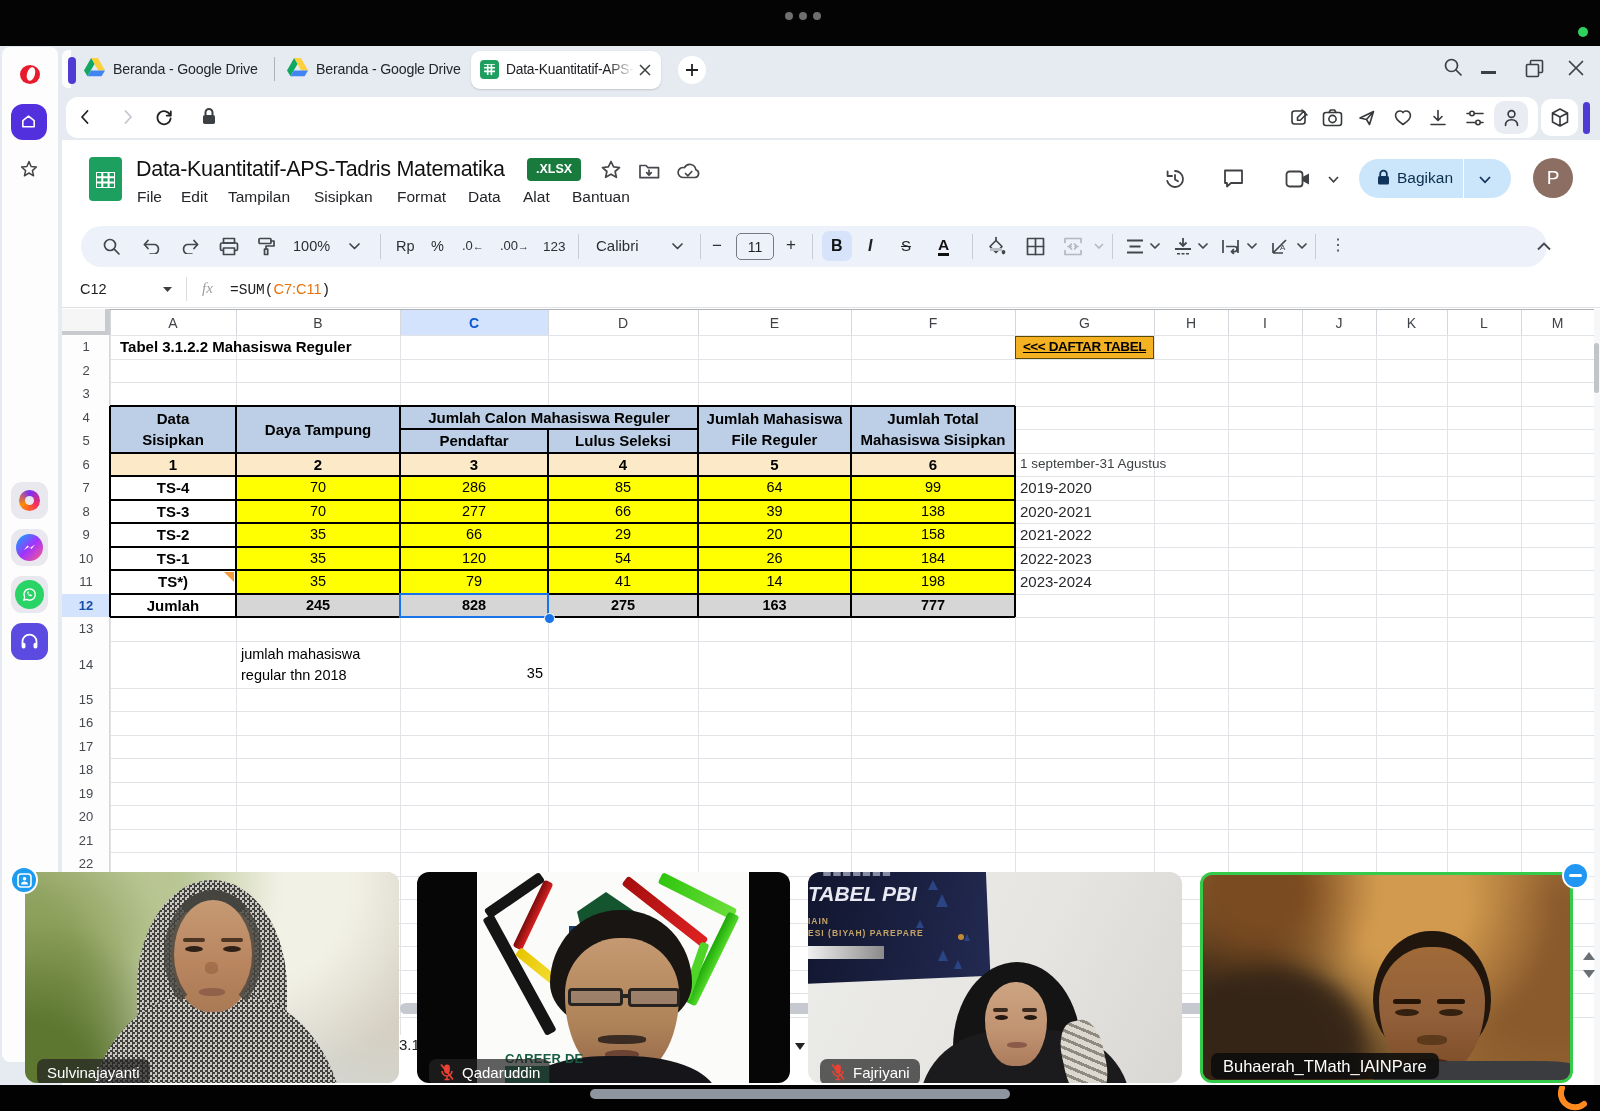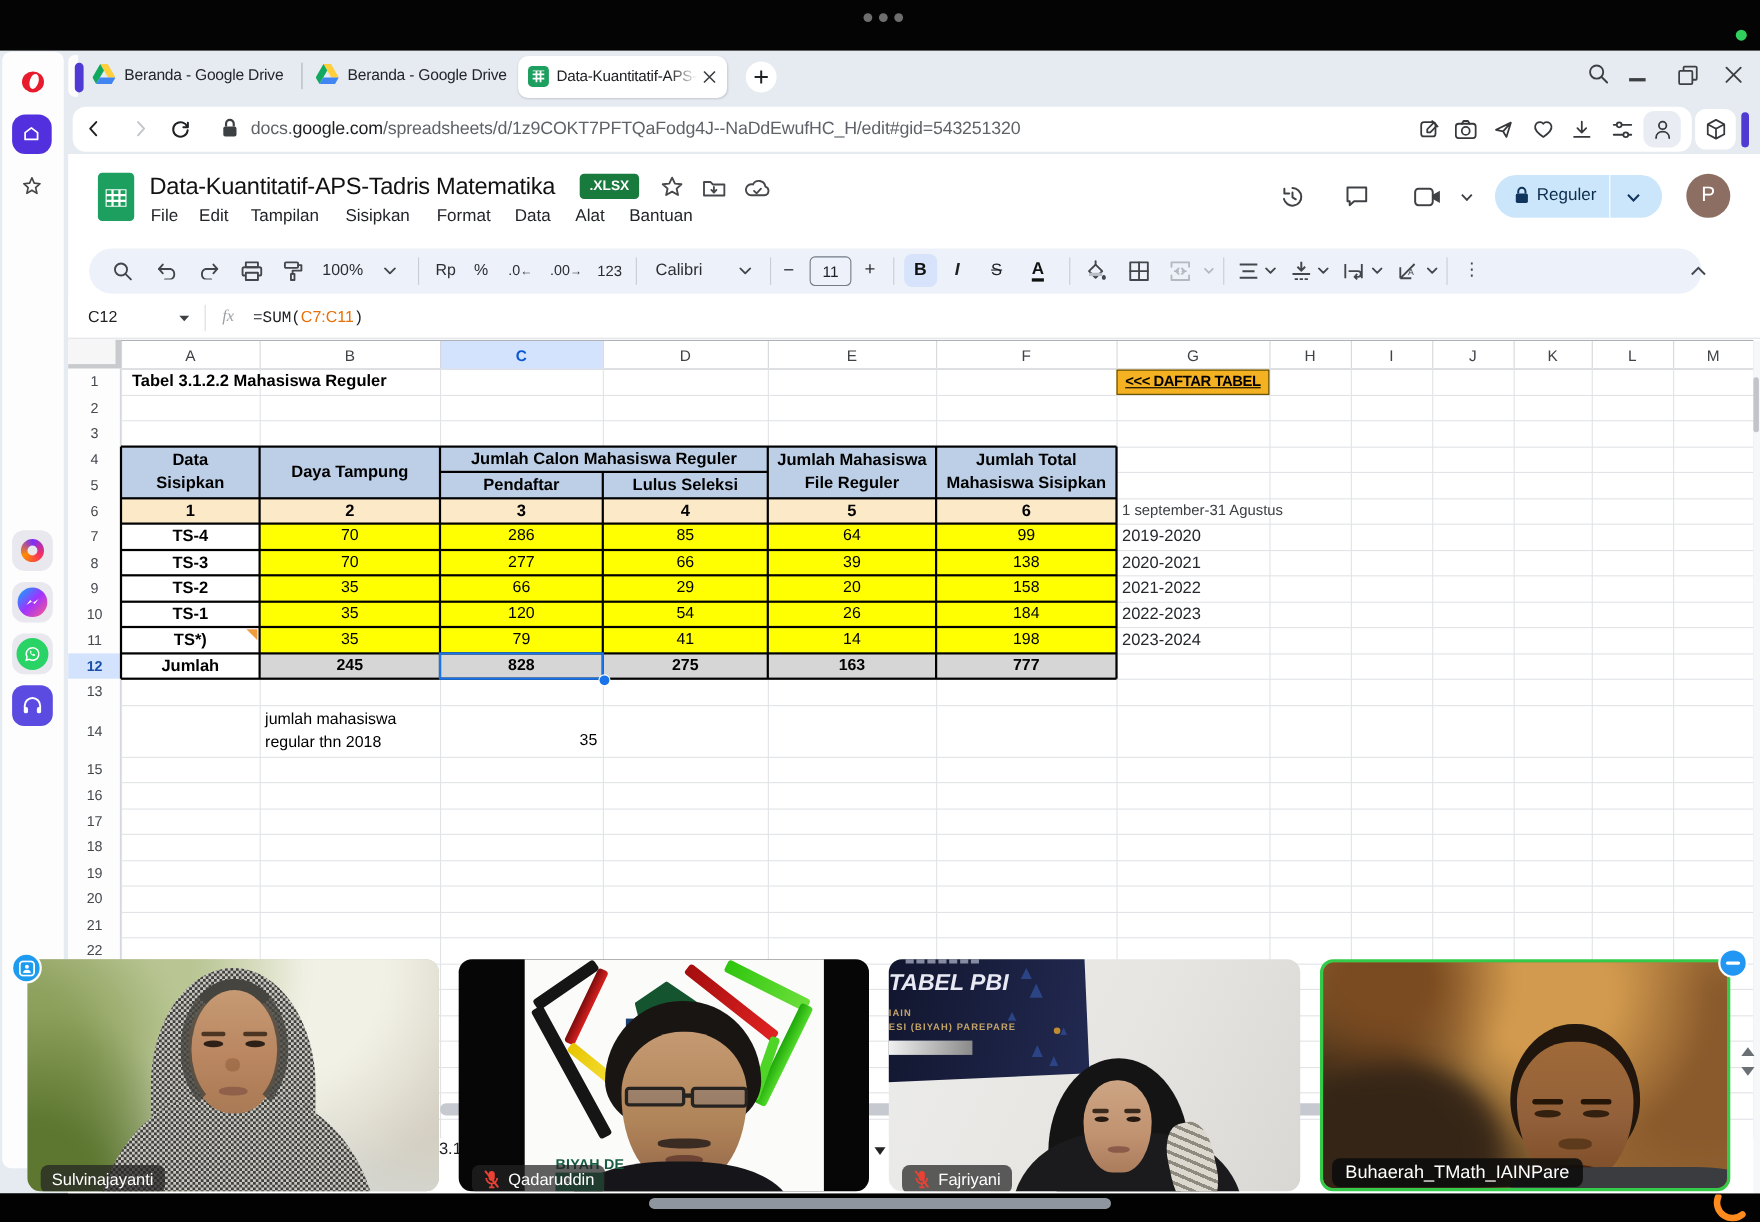--- a/index.html
+++ b/index.html
@@ -44,21 +44,21 @@
     </svg><div class="ab" style="left:66px;top:97px;width:1472px;height:41px;background:#fff;border-radius:12px"></div><svg class="ab" style="left:76px;top:108px" width="18" height="18" viewBox="0 0 18 18">
       <path d="M11.5 3 L6 9 L11.5 15" stroke="#202124" stroke-width="1.8" fill="none" stroke-linecap="round" stroke-linejoin="round"></path>
     </svg><svg class="ab" style="left:119px;top:108px" width="18" height="18" viewBox="0 0 18 18">
       <path d="M6.5 3 L12 9 L6.5 15" stroke="#c3c7cd" stroke-width="1.8" fill="none" stroke-linecap="round" stroke-linejoin="round"></path>
     </svg><svg class="ab" style="left:154px;top:107px" width="20" height="20" viewBox="0 0 20 20">
       <path d="M16.2 8.3 A6.6 6.6 0 1 0 16.6 11.5" fill="none" stroke="#202124" stroke-width="1.8" stroke-linecap="round"></path>
       <path d="M16.8 4.5 V8.6 H12.7" fill="none" stroke="#202124" stroke-width="1.8" stroke-linecap="round" stroke-linejoin="round"></path>
     </svg><svg class="ab" style="left:200px;top:107px" width="18" height="20" viewBox="0 0 18 20">
       <rect x="3" y="8" width="12" height="9" rx="1.8" fill="#3c4043"></rect>
       <path d="M5.5 8 V5.5 a3.5 3.5 0 0 1 7 0 V8" fill="none" stroke="#3c4043" stroke-width="2"></path>
-    </svg><div class="ab" style="left:228px;top:108px;height:20px;font-size:16.2px;color:#5f6368;letter-spacing:-0.15px;white-space:nowrap"><span>docs.</span><span style="color:#202124">google.com</span><span>/spreadsheets/d/1z9COKT7PFTQaFodg4J--NaDdEwufHC_H/edit#gid=543251320</span></div><svg class="ab" style="left:1290px;top:108px" width="20" height="20" viewBox="0 0 20 20">
+    </svg><svg class="ab" style="left:1290px;top:108px" width="20" height="20" viewBox="0 0 20 20">
       <rect x="2" y="3" width="13" height="13" rx="2.5" stroke="#36383b" stroke-width="1.6" fill="none" stroke-linecap="round" stroke-linejoin="round"></rect>
       <path d="M12 2 L17 7 M13.5 3.5 l2.8 2.8 -6 6 H7.5 v-2.8 Z" stroke="#36383b" stroke-width="1.6" fill="none" stroke-linecap="round" stroke-linejoin="round"></path>
     </svg><svg class="ab" style="left:1322px;top:108px" width="21" height="19" viewBox="0 0 21 19">
       <rect x="1.5" y="4.5" width="18" height="13" rx="2.5" stroke="#36383b" stroke-width="1.6" fill="none" stroke-linecap="round" stroke-linejoin="round"></rect>
       <circle cx="10.5" cy="11" r="3.6" stroke="#36383b" stroke-width="1.6" fill="none" stroke-linecap="round" stroke-linejoin="round"></circle>
       <path d="M7 4.5 L8.5 2 h4 L14 4.5" stroke="#36383b" stroke-width="1.6" fill="none" stroke-linecap="round" stroke-linejoin="round"></path>
     </svg><svg class="ab" style="left:1357px;top:108px" width="20" height="20" viewBox="0 0 20 20">
       <path d="M3 10 L16.5 3.5 L12.5 16.5 L9.5 11.5 Z M9.5 11.5 L16.5 3.5" stroke="#36383b" stroke-width="1.6" fill="none" stroke-linecap="round" stroke-linejoin="round"></path>
     </svg><svg class="ab" style="left:1393px;top:108px" width="20" height="19" viewBox="0 0 20 19">
       <path d="M10 16.5 C4 12.5 2 9.5 2.6 6.7 C3.1 4.5 5 3 7.1 3 C8.4 3 9.4 3.6 10 4.6 C10.6 3.6 11.6 3 12.9 3 C15 3 16.9 4.5 17.4 6.7 C18 9.5 16 12.5 10 16.5 Z" stroke="#36383b" stroke-width="1.6" fill="none" stroke-linecap="round" stroke-linejoin="round"></path>
@@ -89,21 +89,21 @@
       </svg><svg class="ab" style="left:1222px;top:167px" width="23" height="23" viewBox="0 0 23 23">
         <path d="M3 3.5 h17 v12.5 h-11l-4 3.5 v-3.5 h-2 Z" stroke="#3f4145" stroke-width="1.8" fill="none" stroke-linecap="round" stroke-linejoin="round"></path>
       </svg><svg class="ab" style="left:1285px;top:170px" width="26" height="18" viewBox="0 0 26 18">
         <rect x="1.5" y="1.5" width="16" height="15" rx="3" stroke="#3f4145" stroke-width="1.8" fill="none" stroke-linecap="round" stroke-linejoin="round"></rect>
         <path d="M17.5 7 L24 3.5 V14.5 L17.5 11 Z" fill="#3f4145" stroke="none"></path>
       </svg><svg class="ab" style="left:1328px;top:176px" width="11" height="7" viewBox="0 0 11 7">
         <path d="M1 1 L5.5 5.8 L10 1" stroke="#3f4145" stroke-width="1.7" fill="none"></path>
       </svg><div class="ab" style="left:1359px;top:159px;width:104px;height:39px;background:#cbe6fa;border-radius:20px 0 0 20px"></div><div class="ab" style="left:1464px;top:159px;width:47px;height:39px;background:#cbe6fa;border-radius:0 20px 20px 0"></div><svg class="ab" style="left:1376px;top:169px" width="15" height="18" viewBox="0 0 15 18">
         <rect x="2" y="7" width="11" height="8.5" rx="1.5" fill="#10345c"></rect>
         <path d="M4.2 7 V5 a3.3 3.3 0 0 1 6.6 0 V7" fill="none" stroke="#10345c" stroke-width="1.8"></path>
-      </svg><div class="ab" style="left:1397px;top:169px;font-size:15.5px;color:#0c2d4d;font-weight:500">Reguler</div><svg class="ab" style="left:1479px;top:176px" width="12" height="8" viewBox="0 0 12 8">
+      </svg><div class="ab" style="left:1397px;top:169px;font-size:15.5px;color:#0c2d4d;font-weight:500">Bagikan</div><svg class="ab" style="left:1479px;top:176px" width="12" height="8" viewBox="0 0 12 8">
         <path d="M1 1 L6 6.3 L11 1" fill="none" stroke="#10345c" stroke-width="1.8"></path>
       </svg><div class="ab" style="left:1533px;top:158px;width:40px;height:40px;border-radius:50%;background:#8d6e63;color:#fff;font-size:19px;text-align:center;line-height:40px">P</div><div class="ab" style="left:81px;top:226px;width:1466px;height:41px;background:#edf2fa;border-radius:21px"></div><svg class="ab" style="left:102px;top:237px" width="19" height="19" viewBox="0 0 19 19">
         <circle cx="8" cy="8" r="5.5" stroke="#43464b" stroke-width="1.7" fill="none" stroke-linecap="round" stroke-linejoin="round"></circle>
         <path d="M12.2 12.2 L17 17" stroke="#43464b" stroke-width="1.7" fill="none" stroke-linecap="round" stroke-linejoin="round"></path>
       </svg><svg class="ab" style="left:143px;top:239px" width="19" height="15" viewBox="0 0 19 15">
         <path d="M1.5 5.5 H12 a5 5 0 0 1 0 9.5 H7" stroke="#43464b" stroke-width="1.7" fill="none" stroke-linecap="round" stroke-linejoin="round"></path>
         <path d="M5 1.5 L1.5 5.5 L5 9.5" stroke="#43464b" stroke-width="1.7" fill="none" stroke-linecap="round" stroke-linejoin="round"></path>
       </svg><svg class="ab" style="left:180px;top:239px" width="19" height="15" viewBox="0 0 19 15">
         <path d="M17.5 5.5 H7 a5 5 0 0 0 0 9.5 H12" stroke="#43464b" stroke-width="1.7" fill="none" stroke-linecap="round" stroke-linejoin="round"></path>
         <path d="M14 1.5 L17.5 5.5 L14 9.5" stroke="#43464b" stroke-width="1.7" fill="none" stroke-linecap="round" stroke-linejoin="round"></path>
@@ -189,21 +189,21 @@
         <div class="ab" style="left:160px;top:20px;width:58px;height:52px;background:#14542e;clip-path:polygon(50% 0,100% 38%,86% 100%,14% 100%,0 38%)"></div>
         <div class="ab" style="left:152px;top:54px;width:30px;height:22px;background:#1b3f6e"></div>
         <div class="ab" style="left:133px;top:38px;width:142px;height:120px;border-radius:50% 50% 45% 45%/62% 62% 40% 40%;background:#191512"></div>
         <div class="ab" style="left:148px;top:66px;width:114px;height:138px;border-radius:48% 48% 42% 42%/40% 40% 58% 58%;background:linear-gradient(180deg,#c59a72 0%,#b08459 60%,#96684a 100%)"></div>
         <div class="ab" style="left:151px;top:116px;width:55px;height:18px;border:3px solid #262320;border-radius:4px;background:rgba(90,100,130,.28)"></div>
         <div class="ab" style="left:211px;top:116px;width:52px;height:19px;border:3px solid #262320;border-radius:4px;background:rgba(90,100,130,.28)"></div>
         <div class="ab" style="left:204px;top:122px;width:9px;height:4px;background:#262320"></div>
         <div class="ab" style="left:181px;top:163px;width:48px;height:9px;border-radius:40%;background:#3a2c22"></div>
         <div class="ab" style="left:188px;top:178px;width:34px;height:9px;border-radius:45%;background:#6d4434"></div>
         <div class="ab" style="left:100px;top:184px;width:200px;height:45px;border-radius:45% 45% 0 0/90% 90% 0 0;background:#16161a"></div>
-        <div class="ab" style="left:88px;top:179px;font-size:13px;font-weight:bold;color:#155c40;letter-spacing:0.2px">BIYAH DE</div>
+        <div class="ab" style="left:88px;top:179px;font-size:13px;font-weight:bold;color:#155c40;letter-spacing:0.2px">CAREER DE</div>
         <div class="ab" style="left:88px;top:194px;width:44px;height:17px;background:#1b7a52;color:#fff;font-size:11px;font-weight:bold;line-height:17px;padding-left:4px">IA</div>
         <div class="ab" style="left:12px;top:187px;height:26px;background:rgba(35,35,35,.72);border-radius:7px;display:flex;align-items:center;padding:0 10px;font-size:15px;color:#fff;white-space:nowrap"><svg width="16" height="18" viewBox="0 0 16 18" style="margin-right:7px;flex:none">
             <rect x="5.2" y="1.5" width="5.6" height="9" rx="2.8" fill="#e94235"></rect>
             <path d="M3 8 a5 5 0 0 0 10 0 M8 13 v3 M5.5 16.5 h5" stroke="#e94235" stroke-width="1.6" fill="none"></path>
             <path d="M2 1.5 L14 16.5" stroke="#e94235" stroke-width="1.8"></path>
           </svg>Qadaruddin</div>
       </div><div class="ab" style="left:808px;top:872px;width:374px;height:211px;border-radius:12px;overflow:hidden;background:linear-gradient(115deg,#ececea 0%,#e6e5e2 55%,#d8d7d4 100%)">
         <div class="ab" style="left:-12px;top:-8px;width:192px;height:116px;background:linear-gradient(105deg,#10142c 0%,#1b2142 60%,#232a52 100%);transform:rotate(-2.5deg)"></div>
         <div class="ab" style="left:0px;top:10px;width:150px;height:22px;font-size:21px;font-weight:bold;color:#e8e9f2;font-style:italic">TABEL PBI</div>
         <div class="ab" style="left:14px;top:-10px;width:130px;height:14px;font-size:18px;font-weight:bold;color:#9aa0b5;opacity:.85;overflow:hidden">▮▮▮▮▮▮▮</div>

